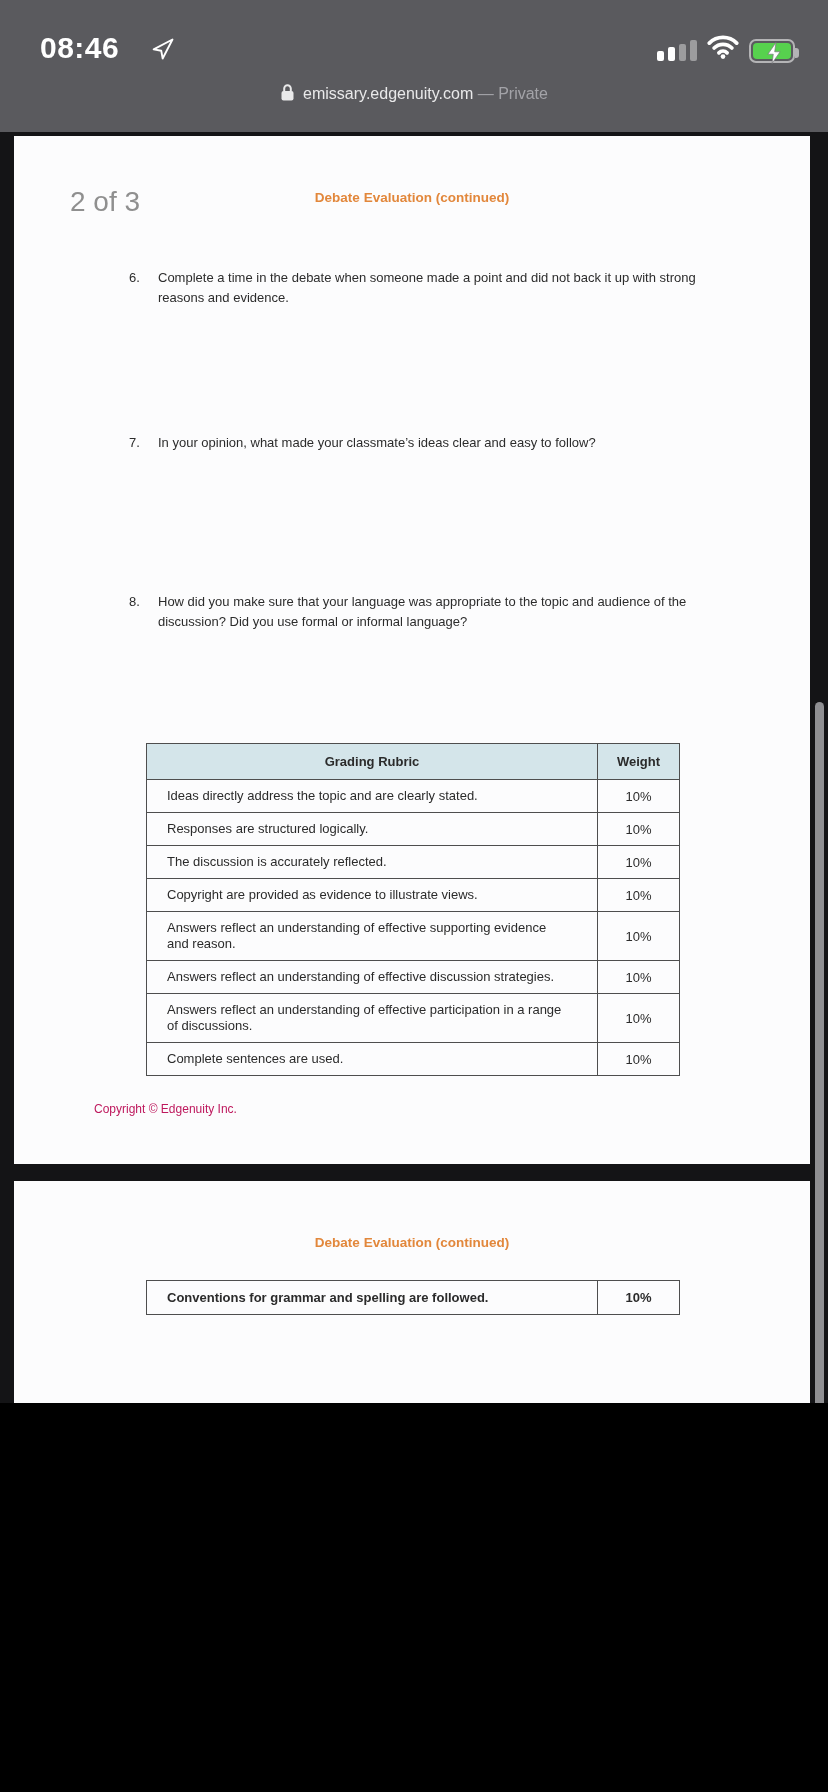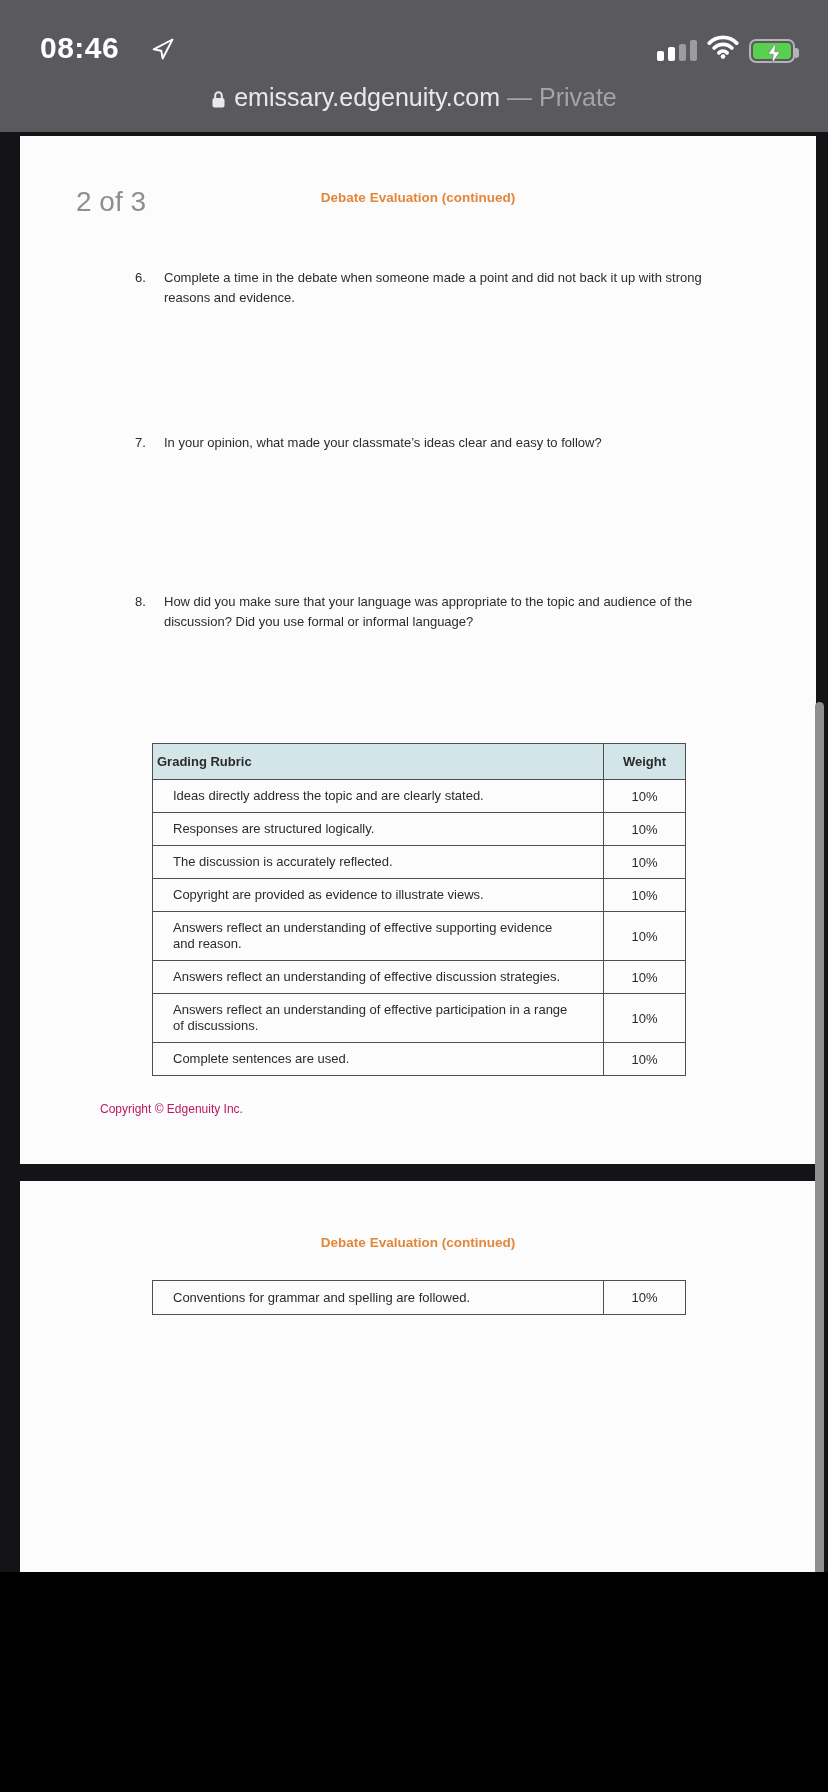--- a/index.html
+++ b/index.html
@@ -1,57 +1,57 @@
 <!DOCTYPE html>
 <html style="--accent: #E2873B; --header-bg: #D4E5EA; --battery-green: #57D14E; --chrome-bg: #5A5A5E;"><head>
 <meta charset="utf-8">
 <style>
   html,body{margin:0;padding:0;background:#000;}
   *{box-sizing:border-box;}
   .screen{
-    position:relative;width:828px;height:1572px;margin:0 auto;overflow:hidden;
+    position:relative;width:828px;height:1403px;margin:0 auto;overflow:hidden;
     background:#141416;font-family:"Liberation Sans", sans-serif;
     -webkit-font-smoothing:antialiased;
   }
   
   .chrome{position:absolute;top:0;left:0;width:828px;height:132px;background:var(--chrome-bg,#5a5a5e);z-index:30;}
   .time{position:absolute;left:40px;top:31px;font-size:30px;font-weight:700;color:#fff;letter-spacing:.5px;}
   .loc-arrow{position:absolute;left:152px;top:38px;width:22px;height:22px;}
   .status-icons{position:absolute;right:33px;top:36px;display:flex;align-items:flex-end;height:28px;}
   .sig{display:flex;align-items:flex-end;gap:4px;margin-bottom:3px;}
   .sig i{display:block;width:7px;border-radius:2px;background:rgba(255,255,255,.4);}
   .sig i.on{background:#fff;}
   .sig i:nth-child(1){height:10px;}
   .sig i:nth-child(2){height:14px;}
   .sig i:nth-child(3){height:17px;}
   .sig i:nth-child(4){height:21px;}
   .wifi{margin:0 10px 1px 10px;}
   .battery{position:relative;width:46px;height:24px;border:2px solid rgba(255,255,255,.55);border-radius:7px;margin-bottom:1px;}
   .battery .fill{position:absolute;left:2px;top:2px;bottom:2px;width:38px;background:var(--battery-green,#57d14e);border-radius:4px;}
   .battery .nub{position:absolute;right:-6px;top:7px;width:4px;height:10px;background:rgba(255,255,255,.55);border-radius:0 3px 3px 0;}
   .battery svg{position:absolute;left:14px;top:1px;}
-  .url-bar{position:absolute;left:0;right:0;top:83px;height:34px;text-align:center;font-size:25px;color:#e9e9ea;cursor:pointer;}
+  .url-bar{position:absolute;left:0;right:0;top:83px;height:34px;text-align:center;font-size:16px;color:#e9e9ea;cursor:pointer;}
   .url-bar .lock{display:inline-block;vertical-align:-3px;margin-right:8px;}
   .url-bar .dim{color:#a3a3a8;}
   
   .viewport{position:absolute;top:132px;left:0;width:828px;height:1660px;background:#141416;overflow:hidden;}
-  .page{position:absolute;left:20px;width:796px;background:#fcfcfd;color:#2c2c2c;}
+  .page{position:absolute;left:14px;width:796px;background:#fcfcfd;color:#2c2c2c;}
   .page-a{top:4px;height:1028px;}
   .page-b{top:1049px;height:743px;}
   .page-indicator{position:absolute;left:56px;top:50px;font-size:28px;color:#8f8f8f;}
   .doc-title{position:absolute;left:0;right:0;top:54px;margin:0;text-align:center;font-size:13.5px;font-weight:700;color:var(--accent,#e2873b);}
   .question{position:absolute;left:115px;display:flex;gap:11px;font-size:13px;line-height:20px;}
   .q6{top:132px;} .q7{top:297px;} .q8{top:456px;}
   .q-num{width:18px;flex:none;}
   .q-text{max-width:540px;}
   
   .rubric{position:absolute;left:132px;border-collapse:collapse;width:534px;table-layout:fixed;font-size:13px;color:#2b2b2b;}
-  .rubric-a{top:607px;} .rubric-b{top:99px;}
+  .rubric-a{top:607px;} .rubric-b{top:99px;font-weight:bold;}
   .rubric th,.rubric td{border:1px solid #4e4e4e;}
-  .rubric th{background:var(--header-bg,#d4e5ea);font-weight:700;padding:10px 4px;text-align:left;font-size:13px;}
+  .rubric th{background:var(--header-bg,#d4e5ea);font-weight:700;padding:10px 4px;text-align:center;font-size:13px;}
   .rubric td.c-desc{padding:8px 20px;line-height:16px;}
   .rubric td .desc-text{display:inline-block;max-width:404px;}
   .rubric .c-weight{width:82px;text-align:center;}
   .rubric-b td{padding:9px 6px;}
   .copyright{position:absolute;left:80px;top:966px;font-size:12px;color:#be185d;}
   
   .scroll-thumb{position:absolute;left:815px;top:570px;width:9px;height:887px;border-radius:4.5px;background:#8f8f92;z-index:20;}
   .home-indicator{position:absolute;left:266px;top:1764px;width:296px;height:11px;border-radius:5.5px;background:#2d2d2f;z-index:40;}
 </style>
 </head>

